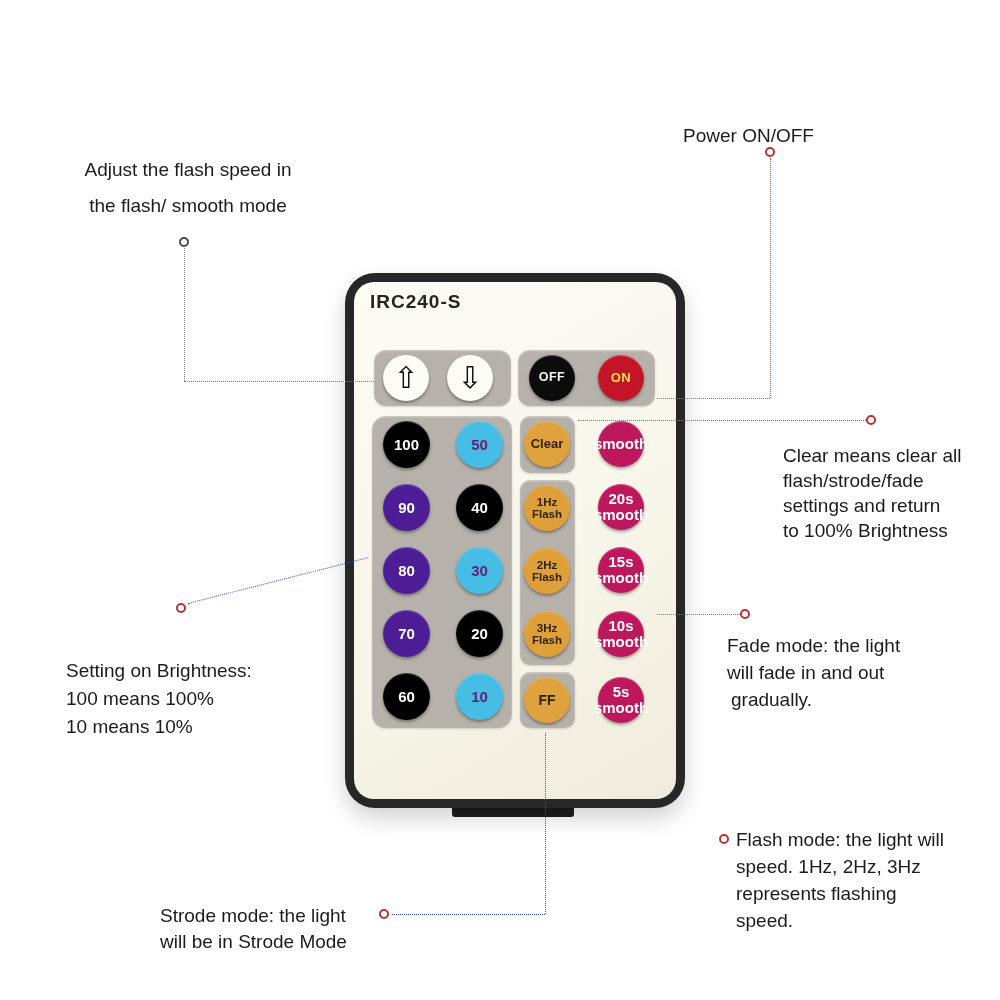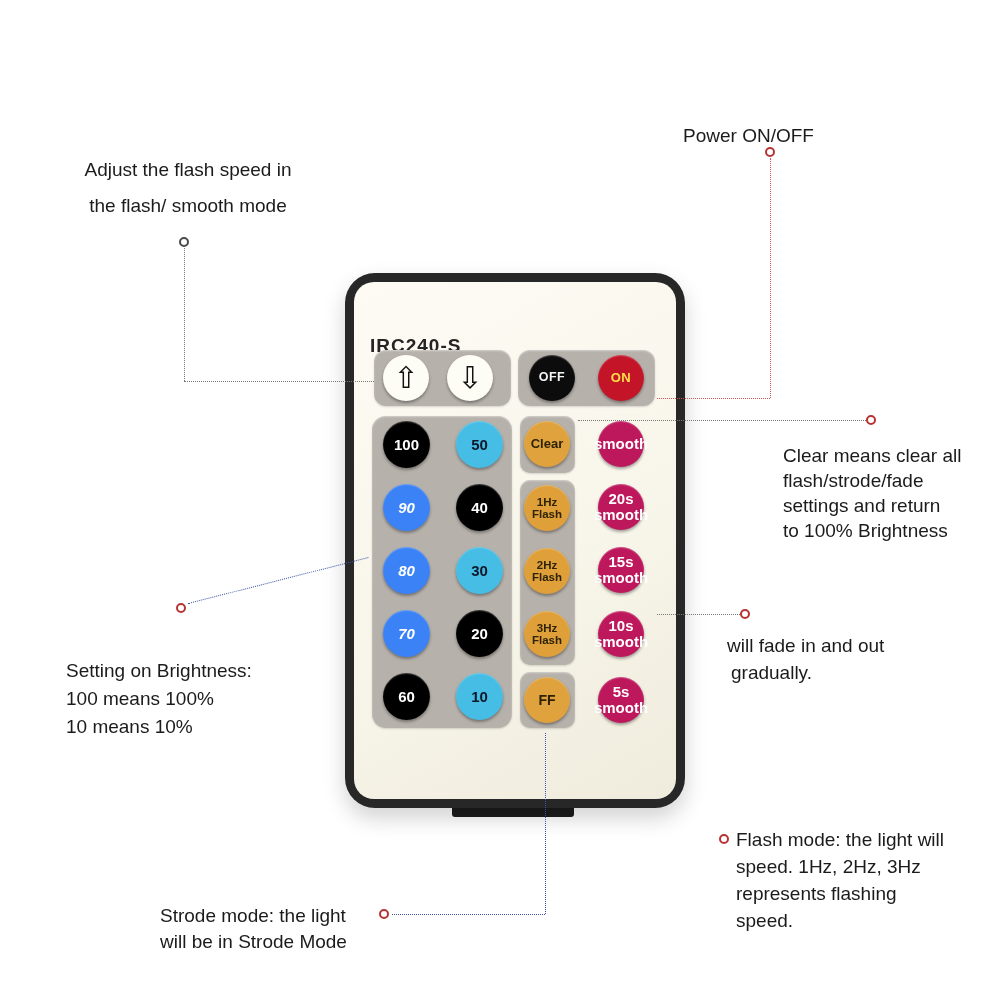--- a/index.html
+++ b/index.html
@@ -17,34 +17,34 @@
     position:absolute;left:354px;top:282px;width:322px;height:517px;
     background:linear-gradient(150deg,#fdfbf4 0%,#f8f5ea 55%,#efecdd 100%);
     border-radius:20px;
   }
   .remote-notch{
     position:absolute;left:452px;top:800px;width:122px;height:17px;
     background:#1c1c1c;border-radius:3px;
   }
   .model-label{
     position:absolute;left:370px;top:291px;font-size:19px;font-weight:bold;
-    letter-spacing:1px;color:#242424;margin-top:44px;
+    letter-spacing:1px;color:#242424;
   }
   .panel{position:absolute;background:#b7b1ab;border-radius:12px;
     box-shadow:inset 0 1px 2px rgba(255,255,255,.4), 0 1px 2px rgba(0,0,0,.15);}
   .cbtn{
     position:absolute;border-radius:50%;display:flex;align-items:center;justify-content:center;
     font-weight:bold;text-align:center;white-space:pre-line;line-height:1.05;
     box-shadow:0 2px 3px rgba(0,0,0,.35), inset 0 1px 1px rgba(255,255,255,.25);
   }
   .d46{width:46px;height:46px;}
   .d47{width:47px;height:47px;}
   .navy{background:#000000;color:#fff;font-size:15px;}
-  .royal{background:#3b82f6;color:#fff;font-size:15px;font-style:italic;}
-  .cyan{background:#45bde4;color:#0f172a;font-size:15px;}
+  .royal{background:#4c1d95;color:#fff;font-size:15px;}
+  .cyan{background:#45bde4;color:#701a75;font-size:15px;}
   .orange{background:#e0a23c;color:#2e2307;font-size:13px;}
   .orange-sm{background:#dfa03a;color:#2e2307;font-size:11.5px;}
   .blue-sm{background:#be185d;color:#fff;font-size:15px;}
   .white-btn{background:#fdfcf5;color:#111;font-size:30px;font-family:"DejaVu Sans",sans-serif;font-weight:normal;}
   .black-btn{background:#0c0c0c;color:#f4f4f4;font-size:12.5px;letter-spacing:.5px;}
   .red-btn{background:#c31527;color:#fde047;font-size:13px;letter-spacing:.5px;}
   
   .ann{position:absolute;color:#1b1b1b;font-size:19px;}
   .ann div{white-space:nowrap;}
   .marker{position:absolute;width:10px;height:10px;border-radius:50%;
@@ -140,20 +140,21 @@
   <div class="diag" style="left:188px;top:603px;width:186px;transform:rotate(-14.3deg);"></div>
   <div class="ann" style="left:66px;top:628px;line-height:28px;margin-top:29px;">
     <div>Setting on Brightness:</div>
     <div>100 means 100%</div>
     <div>10  means 10%</div>
   </div>
 
   <div class="dot-h" style="left:657px;top:614px;width:83px;"></div>
   <div class="marker" style="left:740px;top:609px;"></div>
   <div class="ann" style="left:727px;top:632px;line-height:27px;">
+    <div>Fade mode: the light</div>
     <div>will fade in and out</div>
     <div style="padding-left:4px;">gradually.</div>
   </div>
 
   <div class="dot-v dot-blue" style="left:545px;top:733px;height:181px;"></div>
   <div class="dot-h dot-blue" style="left:392px;top:914px;width:153px;"></div>
   <div class="marker" style="left:379px;top:909px;"></div>
   <div class="ann" style="left:160px;top:903px;line-height:26px;">
     <div>Strode mode: the light</div>
     <div>will be in Strode Mode</div>

